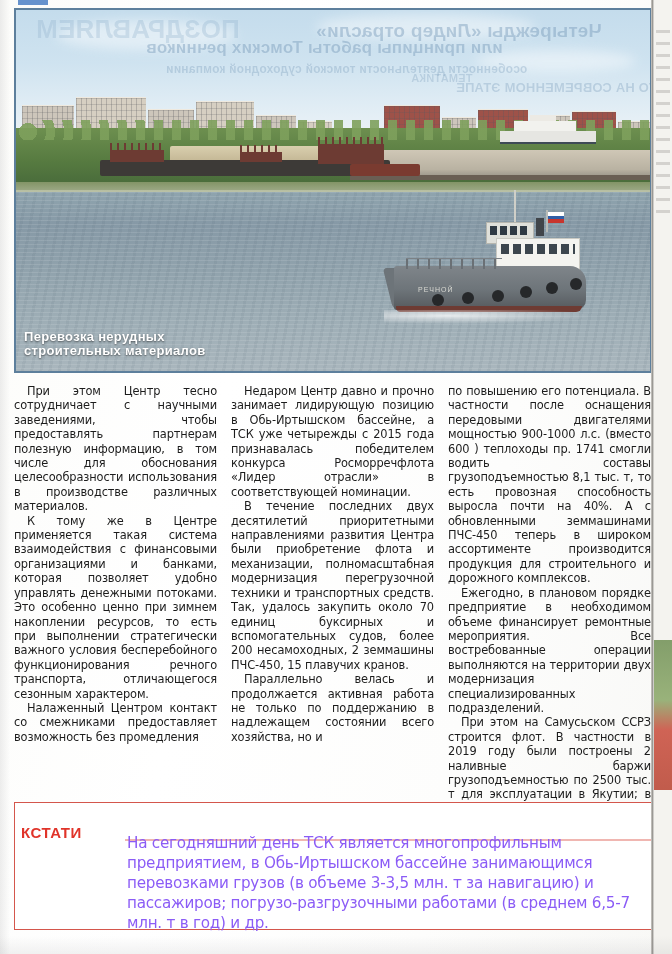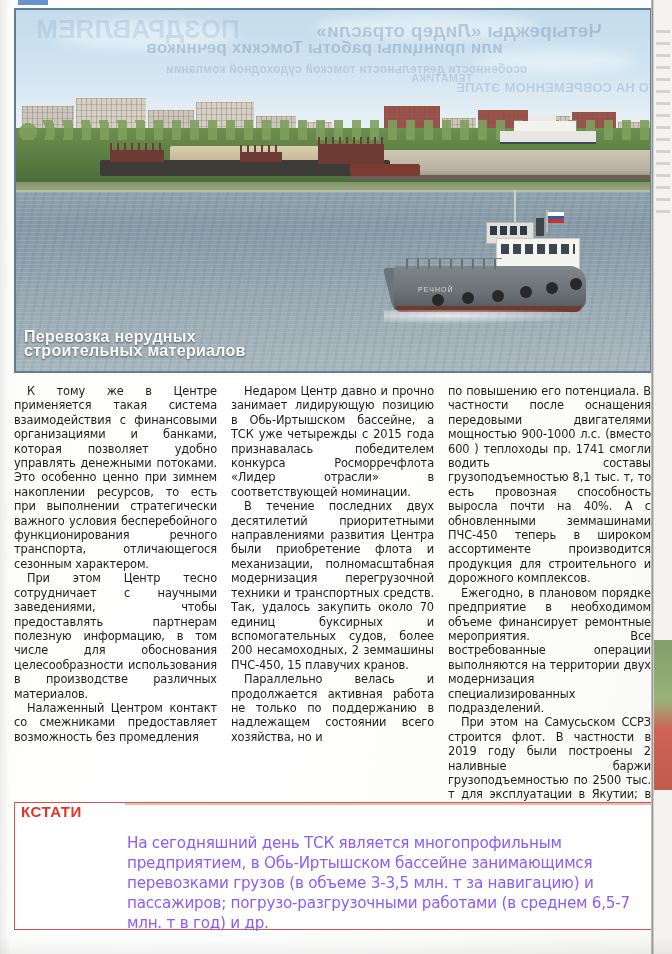--- a/index.html
+++ b/index.html
@@ -170,21 +170,21 @@
     background:repeating-linear-gradient(to right,#6a7075 0 2px,transparent 2px 11px);
     border-top:1px solid #7b8186;}
   #tug .wake{position:absolute;left:-4px;top:104px;width:210px;height:14px;
     background:radial-gradient(ellipse at 30% 40%,rgba(255,255,255,.75),rgba(255,255,255,0) 70%);}
   #tug .name{position:absolute;left:30px;top:80px;font-size:7px;color:#d8d8d2;letter-spacing:1px;}
 
   
   #caption{
     position:absolute;left:8px;bottom:14px;
     color:#ffffff;
-    font-size:16px;line-height:13.5px;font-weight:bold;
+    font-size:13px;line-height:13.5px;font-weight:bold;
     letter-spacing:.3px;
     text-shadow:0 1px 2px rgba(0,0,0,.55);
     max-width:230px;
   }
 
   
   #cols{
     position:absolute;left:14px;top:384px;width:638px;height:400px;
     display:flex;gap:14px;
   }
@@ -202,22 +202,22 @@
   .col p.ind{text-indent:13px;}
 
   
   #kstati{
     position:absolute;left:14px;top:802px;width:638px;height:128px;
     border:1.6px solid #d4564c;
     box-sizing:border-box;
     background:#ffffff;
   }
   #kstati-bar{
-    position:absolute;left:0;top:0;width:100%;height:26px;
-    display:flex;align-items:flex-start;
+    position:absolute;left:0;top:12px;width:100%;height:26px;
+    display:flex;align-items:flex-end;
   }
   #kstati-label{
     width:110px;
     background:#ffffff;
     border-right:2px solid #ffffff;
     color:#e0342a;
     font-size:15px;font-weight:bold;
     letter-spacing:.5px;
     display:flex;align-items:center;
     padding-left:6px;
@@ -364,22 +364,22 @@
       <div class="tyre" style="left:182px;top:72px;"></div>
       <div class="wake"></div>
     </div>
 
     <div id="caption">Перевозка нерудных строительных материалов</div>
   </div>
 
   <div id="cols">
 
     <div class="col">
+      <p class="ind">При этом Центр тесно сотрудничает с научными заведениями, чтобы предоставлять партнерам полезную информацию, в том числе для обоснования целесообразности использования в производстве различных материалов.</p>
       <p class="ind">К тому же в Центре применяется такая система взаимодействия с финансовыми организациями и банками, которая позволяет удобно управлять денежными потоками. Это особенно ценно при зимнем накоплении ресурсов, то есть при выполнении стратегически важного условия бесперебойного функционирования речного транспорта, отличающегося сезонным характером.</p>
-      <p class="ind">При этом Центр тесно сотрудничает с научными заведениями, чтобы предоставлять партнерам полезную информацию, в том числе для обоснования целесообразности использования в производстве различных материалов.</p>
       <p class="ind">Налаженный Центром контакт со смежниками предоставляет возможность без промедления</p>
     </div>
 
     <div class="col">
       <p class="ind">Недаром Центр давно и прочно занимает лидирующую позицию в Обь-Иртышском бассейне, а ТСК уже четырежды с 2015 года признавалась победителем конкурса Росморречфлота «Лидер отрасли» в соответствующей номинации.</p>
       <p class="ind">В течение последних двух десятилетий приоритетными направлениями развития Центра были приобретение флота и механизации, полномасштабная модернизация перегрузочной техники и транспортных средств. Так, удалось закупить около 70 единиц буксирных и вспомогательных судов, более 200 несамоходных, 2 земмашины ПЧС-450, 15 плавучих кранов.</p>
       <p class="ind">Параллельно велась и продолжается активная работа не только по поддержанию в надлежащем состоянии всего хозяйства, но и</p>
     </div>
 
     <div class="col">

